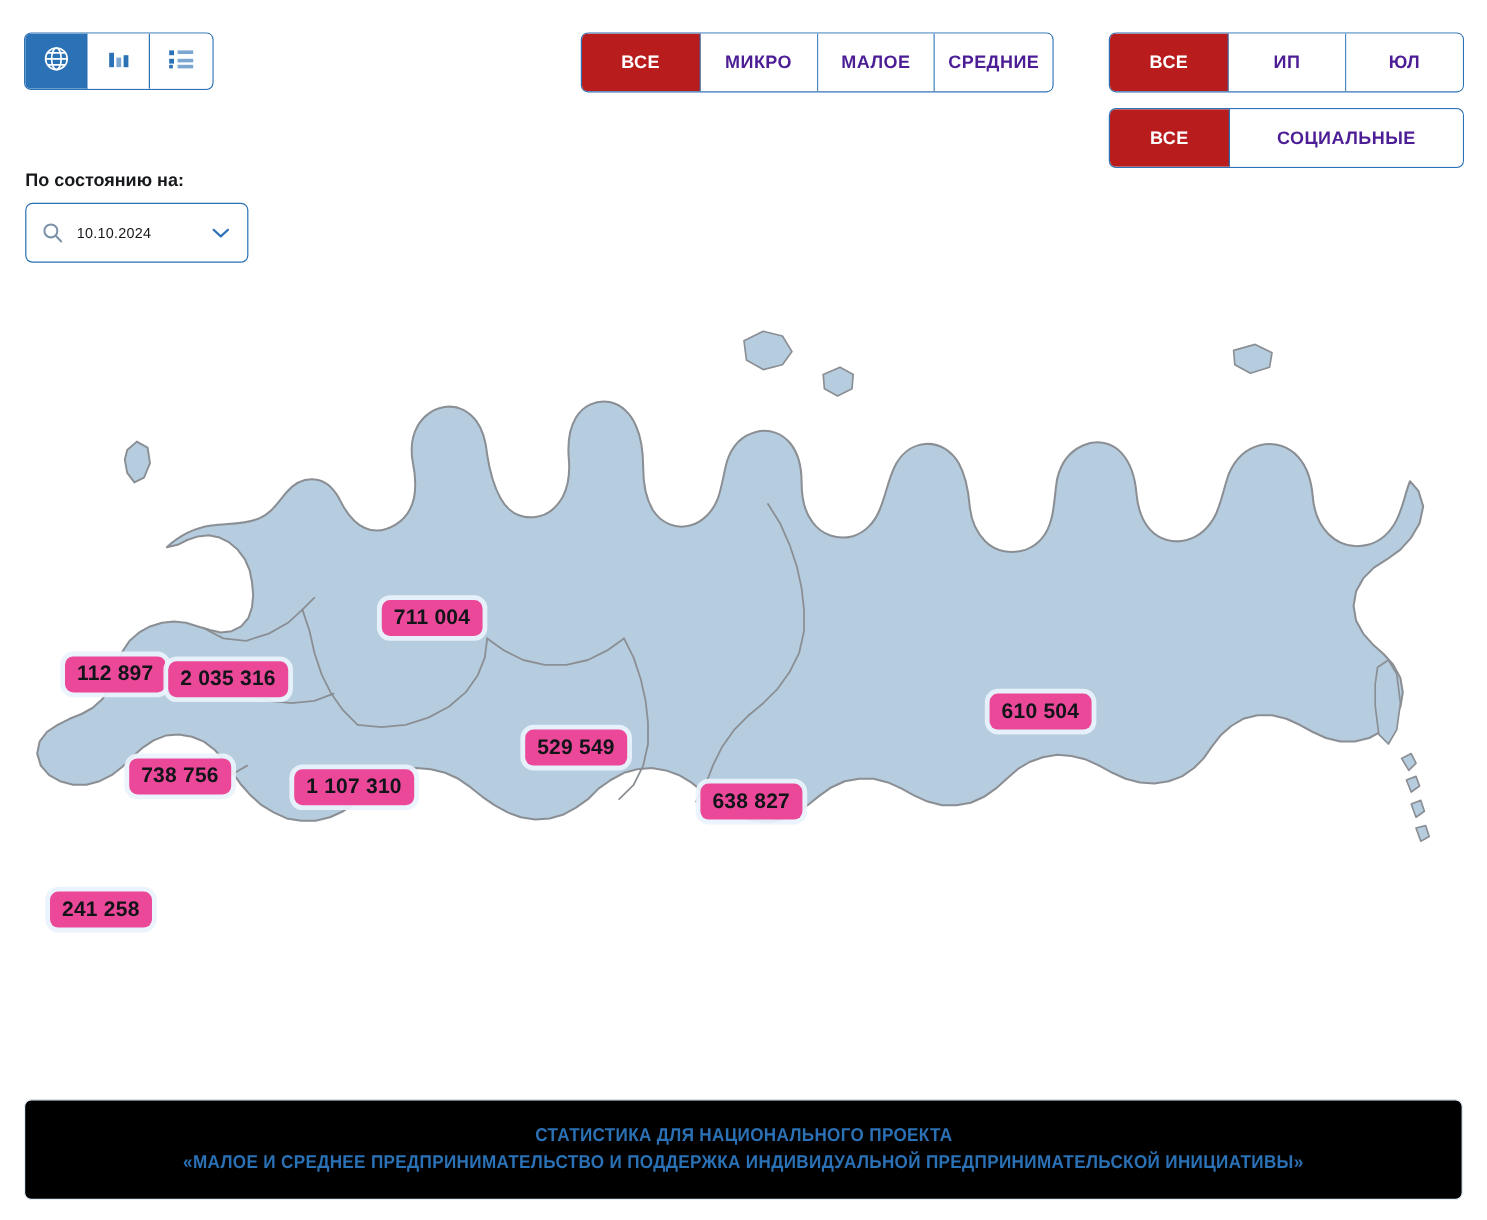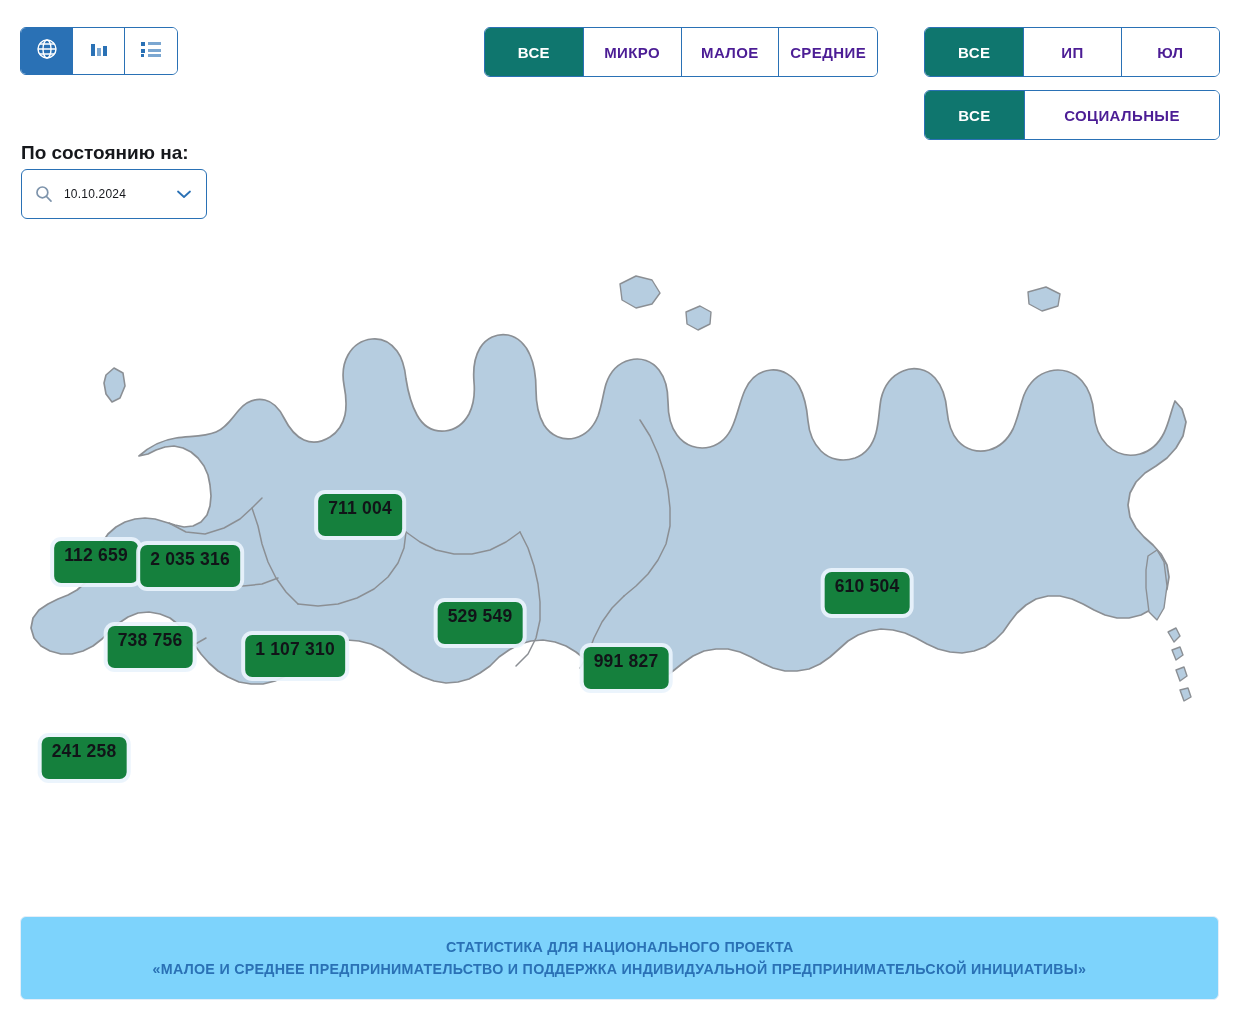--- a/index.html
+++ b/index.html
@@ -115,39 +115,39 @@
     font-weight: bold;
     letter-spacing: 0.4px;
     color: #4c1d95;
     background: #ffffff;
     border-right: 1px solid #2a71b5;
     cursor: pointer;
     height: 100%;
     white-space: nowrap;
   }
   .seg-btn:last-child { border-right: none; }
-  .seg-btn.active { background: #0f766e; color: #ffffff; }
+  .seg-btn.active { background: #b91c1c; color: #ffffff; }
 
   #seg-size { left: 484px; top: 27px; width: 394px; height: 50px; }
   #seg-size .seg-btn { width: 98px; }
   #seg-size .seg-btn:nth-child(1) { width: 99px; }
 
   #seg-form { left: 924px; top: 27px; width: 296px; height: 50px; }
   #seg-form .seg-btn { width: 98px; }
   #seg-form .seg-btn:nth-child(1) { width: 100px; }
 
   #seg-social { left: 924px; top: 90px; width: 296px; height: 50px; }
   #seg-social .seg-btn:nth-child(1) { width: 100px; }
   #seg-social .seg-btn:nth-child(2) { width: 194px; }
 
   
   .date-label {
     position: absolute;
     left: 21px; top: 142px;
-    font-size: 19px;
+    font-size: 15px;
     font-weight: bold;
     color: #16181c;
   }
   .date-box {
     position: absolute;
     left: 21px; top: 169px;
     width: 186px; height: 50px;
     border: 1px solid #2a71b5;
     border-radius: 6px;
     background: #ffffff;
@@ -169,40 +169,40 @@
     position: absolute;
     left: 0; top: 240px;
     width: 1239px;
     height: 660px;
   }
   .map-wrap svg { display: block; width: 1239px; height: 660px; }
 
   .map-label {
     position: absolute;
     transform: translate(-50%, -50%);
-    background: #15803d;
+    background: #ec4899;
     border-radius: 7px;
-    padding: 4px 10px 17px 10px;
+    padding: 4px 10px 5px 10px;
     font-family: "Liberation Sans Narrow", "Liberation Sans", sans-serif;
     font-size: 17.5px;
     font-weight: bold;
     color: #111418;
     white-space: nowrap;
     box-shadow: 0 0 0 4px rgba(233,243,252,0.92);
     cursor: pointer;
     letter-spacing: 0.2px;
   }
 
   
   .footer {
     position: absolute;
     left: 20px; top: 916px;
     width: 1199px;
     height: 84px;
-    background: #7dd3fc;
+    background: #000000;
     border: 1px solid #e4eef8;
     border-radius: 6px;
     display: flex;
     flex-direction: column;
     align-items: center;
     justify-content: center;
     gap: 4px;
   }
   .footer-line {
     font-family: "Liberation Sans Narrow", "Liberation Sans", sans-serif;
@@ -420,26 +420,26 @@
         <path d="M120,396 L138,404 L156,409 L175,410 L192,406 L206,398"></path>
         <path d="M298,364 L318,366 L338,364 L357,358 L374,349 L388,337 L398,323 L404,308 L406,292"></path>
         <path d="M406,292 L420,302 L436,310 L454,314 L472,314 L490,310 L506,302 L520,292"></path>
         <path d="M520,292 L528,308 L534,326 L538,344 L540,362 L540,380 L536,398 L528,414 L516,426"></path>
         <path d="M640,180 L650,196 L658,214 L664,232 L668,250 L670,268 L670,286 L666,304 L658,320 L648,334 L636,346 L624,356"></path>
         <path d="M624,356 L612,368 L602,382 L594,398 L588,414 L580,428"></path>
       </g>
     </svg>
 
     <div class="map-label" style="left:360px;top:275px;">711 004</div>
-    <div class="map-label" style="left:96px;top:322px;">112 659</div>
+    <div class="map-label" style="left:96px;top:322px;">112 897</div>
     <div class="map-label" style="left:190px;top:326px;">2 035 316</div>
     <div class="map-label" style="left:295px;top:382px;margin-top:34px;">1 107 310</div>
     <div class="map-label" style="left:480px;top:383px;">529 549</div>
     <div class="map-label" style="left:150px;top:407px;">738 756</div>
-    <div class="map-label" style="left:626px;top:428px;">991 827</div>
+    <div class="map-label" style="left:626px;top:428px;">638 827</div>
     <div class="map-label" style="left:84px;top:472px;margin-top:46px;">241 258</div>
     <div class="map-label" style="left:867px;top:353px;">610 504</div>
   </div>
 
   <div class="footer">
     <div class="footer-line">СТАТИСТИКА ДЛЯ НАЦИОНАЛЬНОГО ПРОЕКТА</div>
     <div class="footer-line">«МАЛОЕ И СРЕДНЕЕ ПРЕДПРИНИМАТЕЛЬСТВО И ПОДДЕРЖКА ИНДИВИДУАЛЬНОЙ ПРЕДПРИНИМАТЕЛЬСКОЙ ИНИЦИАТИВЫ»</div>
   </div>
 
 </div>

